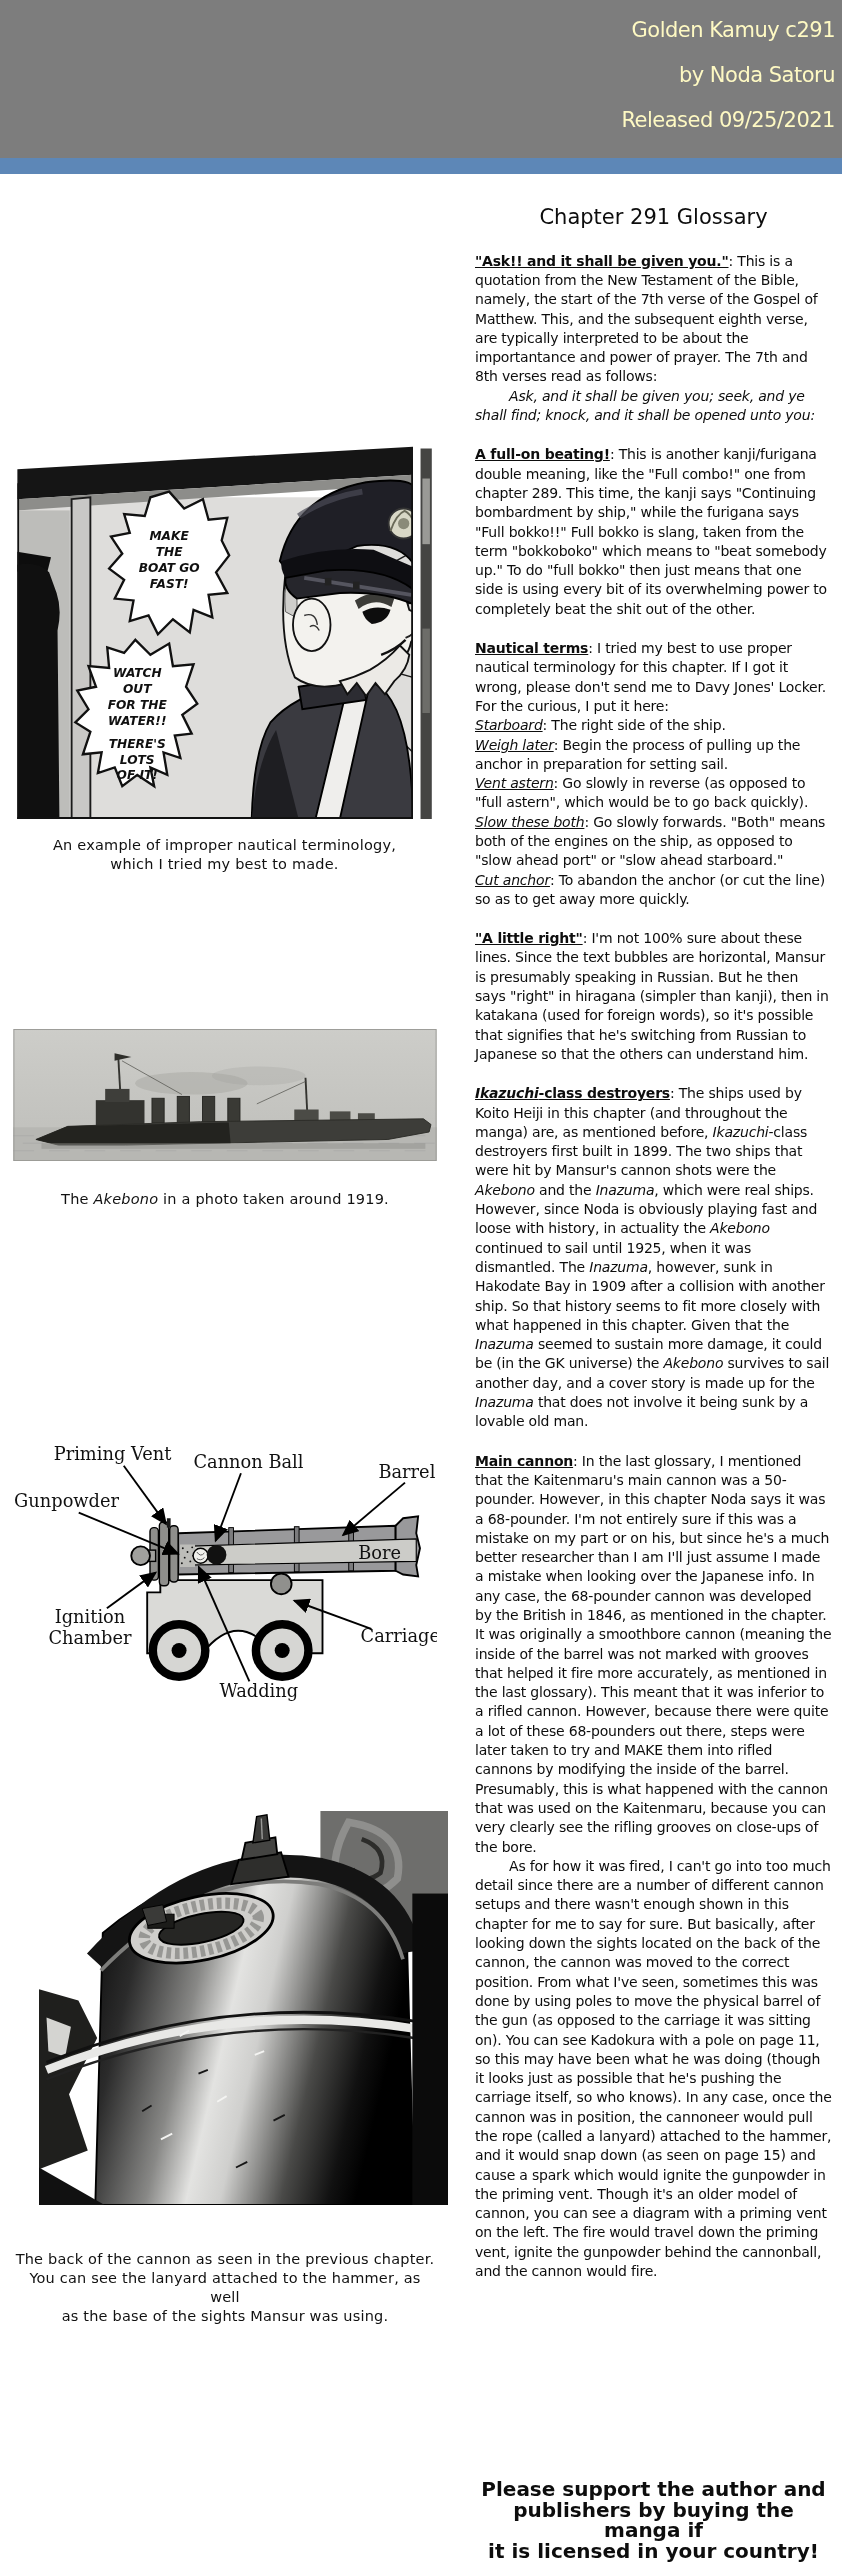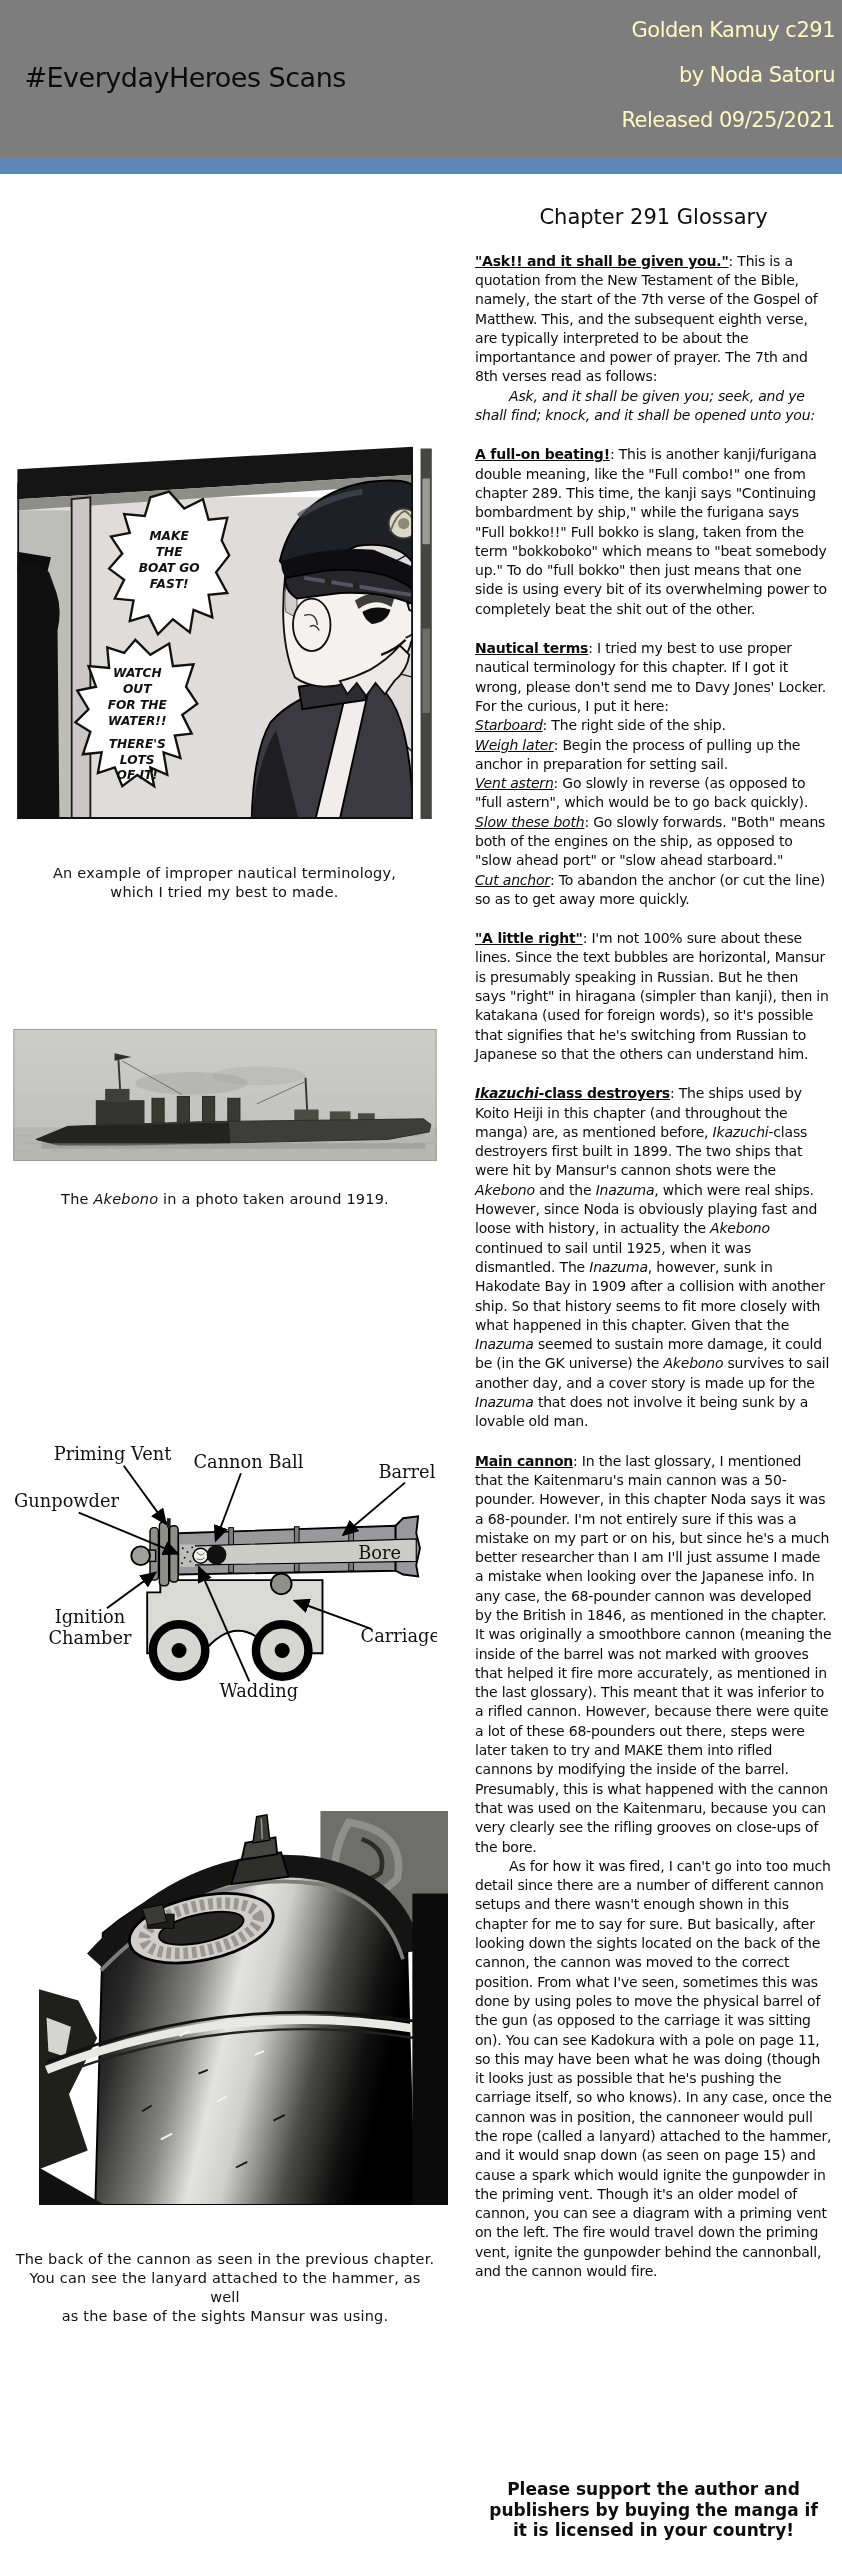--- a/index.html
+++ b/index.html
@@ -16,32 +16,31 @@
   .cap .i, .i{font-style:italic;}
   
   .gloss{position:absolute;left:475px;top:208px;width:357px;font-size:14px;line-height:19.3px;letter-spacing:-0.2px;color:#0d0d0d;}
   .gloss-title{text-align:center;font-size:21px;margin:0 0 24.4px 0;letter-spacing:0;}
   .gp{margin:0;}
   .gp.ind{text-indent:34px;}
   .ggap{height:20px;}
   .t{font-weight:bold;text-decoration:underline;}
   .u{text-decoration:underline;}
   .footer-note{position:absolute;left:475px;top:2479px;width:357px;text-align:center;
-               font-weight:bold;font-size:17px;line-height:20.6px;color:#0d0d0d;}
+               font-weight:bold;font-size:20px;line-height:20.6px;color:#0d0d0d;}
   svg text{user-select:none;}
   .bubble-text{font-family:"DejaVu Sans",sans-serif;font-weight:bold;font-style:italic;font-size:13px;fill:#101010;text-anchor:middle;}
   .diag-label{font-family:"DejaVu Serif",serif;font-size:19px;fill:#111;text-anchor:middle;}
 </style>
 </head>
 <body>
 
 <div class="page">
 
   <div class="hdr">
-    <div class="hdr-left">#EverydayHeroes Scans</div>
     <div class="hdr-right">
       <div>Golden Kamuy c291</div>
       <div>by Noda Satoru</div>
       <div>Released 09/25/2021</div>
     </div>
   </div>
   <div class="accent-bar"></div>
 
   <div class="art" style="left:17px;top:441px;">
     <svg width="415" height="378" viewBox="0 0 442 403">
@@ -105,21 +104,21 @@
         <line x1="421" y1="20" x2="421" y2="403" stroke="#111" stroke-width="2"></line>
       </g>
 
       <rect x="422" y="0" width="8" height="403" fill="#ffffff"></rect>
       <rect x="430" y="8" width="12" height="395" fill="#454543"></rect>
       <rect x="432" y="40" width="8" height="70" fill="#9a9a96"></rect>
       <rect x="432" y="200" width="8" height="90" fill="#6d6d69"></rect>
     </svg>
   </div>
 
-  <div class="cap" style="left:15px;top:864px;width:419px;">
+  <div class="cap" style="left:15px;top:836px;width:419px;">
       <div>An example of improper nautical terminology,</div>
       <div>which I tried my best to made.</div>
     </div>
 
   <div class="art" style="left:13px;top:1029px;">
     <svg width="424" height="132" viewBox="0 0 452 141">
       <defs>
         <linearGradient id="sky" x1="0" y1="0" x2="0" y2="1">
           <stop offset="0" stop-color="#cdcdc9"></stop>
             <stop offset="1" stop-color="#bebeba"></stop>

